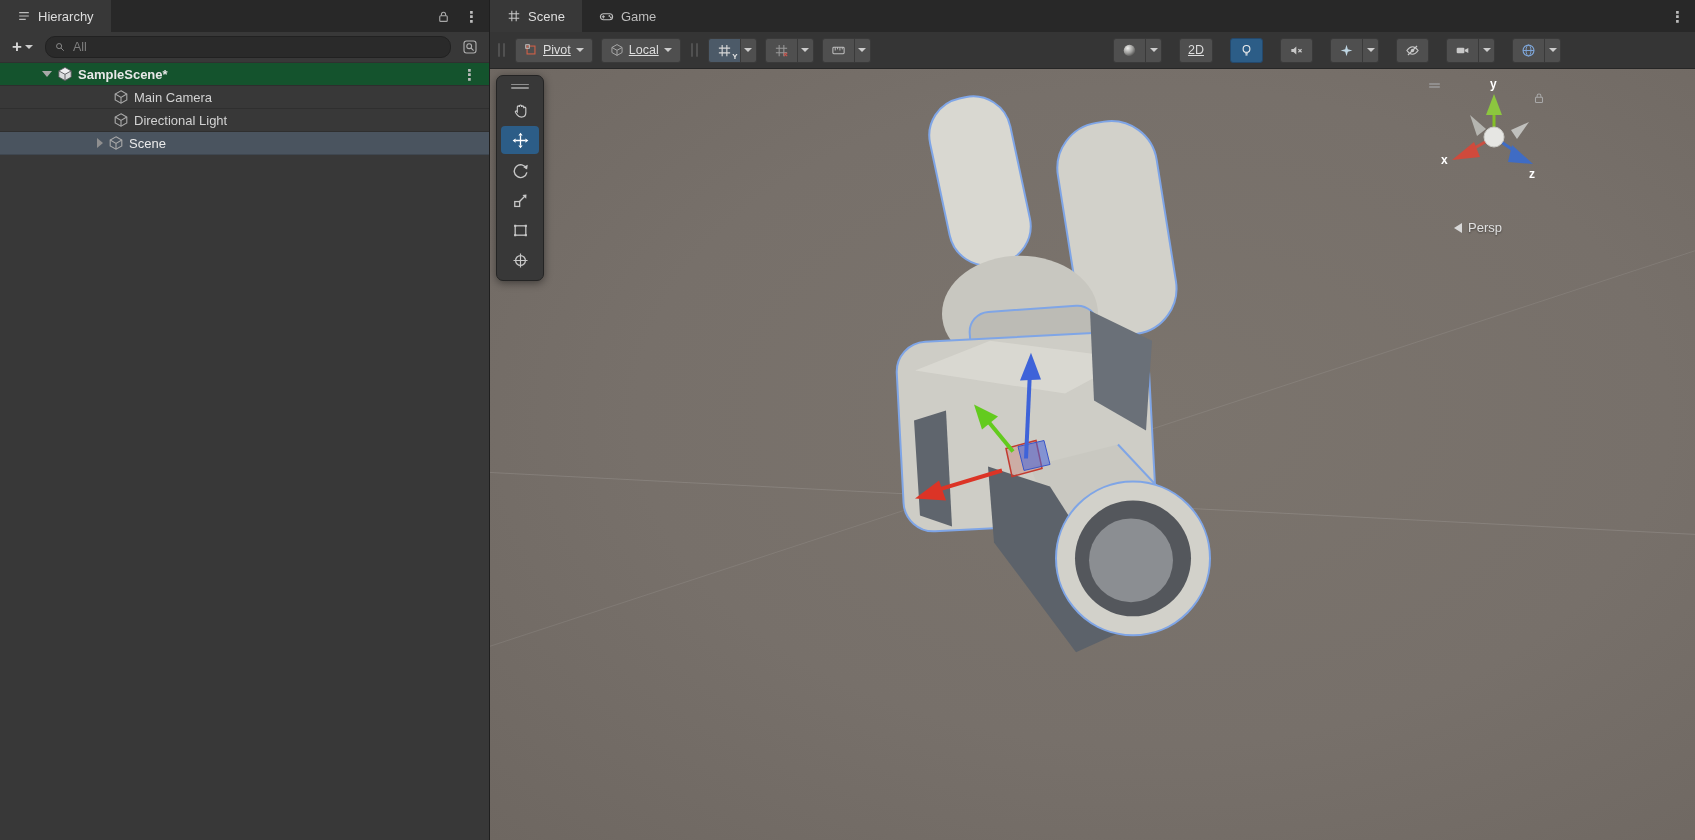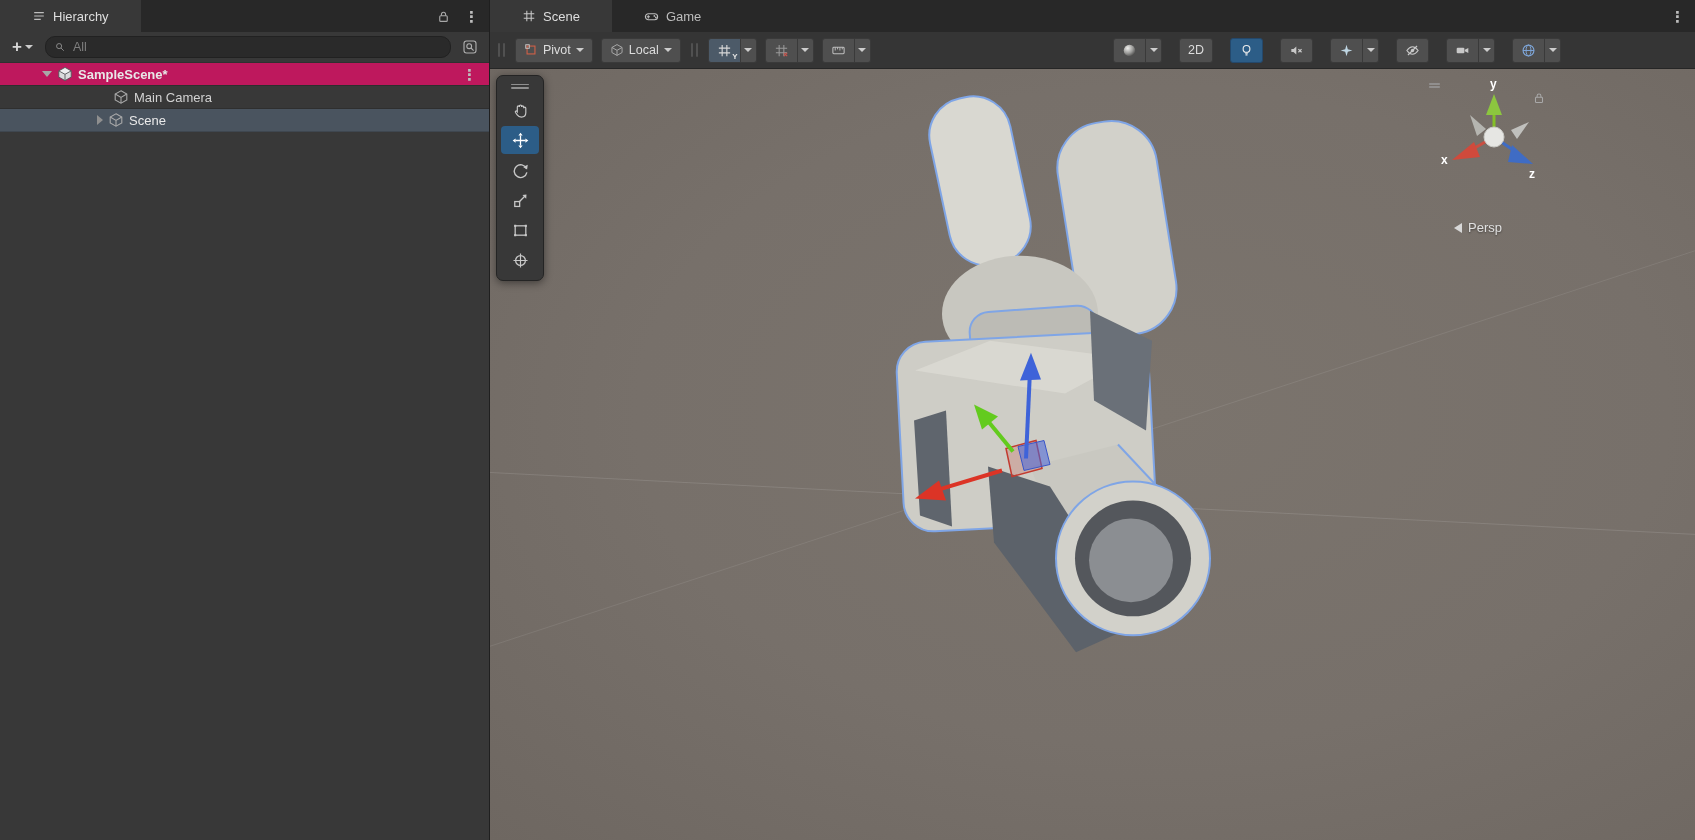--- a/index.html
+++ b/index.html
@@ -17,55 +17,55 @@
          border-top:4.5px solid #cdcdcd;}
   .tri-down{width:0;height:0;border-left:5px solid transparent;border-right:5px solid transparent;
             border-top:6px solid #a8a8a8;}
   .tri-right{width:0;height:0;border-top:5px solid transparent;border-bottom:5px solid transparent;
              border-left:6px solid #8f8f8f;}
   .tri-spacer{width:11px;height:10px;}
 
   
   .hierarchy{width:489px;height:100%;background:#383838;display:flex;flex-direction:column;flex:none;}
   .tabbar{height:32px;background:#282828;display:flex;align-items:stretch;flex:none;}
-  .tab{display:flex;align-items:center;gap:7px;padding:0 32px;background:#383838;color:#dedede;cursor:pointer;}
+  .tab{display:flex;align-items:center;gap:7px;padding:0 17px;background:#383838;color:#dedede;cursor:pointer;}
   .tab.inactive{background:transparent;color:#bdbdbd;}
   .tabbar-right{margin-left:auto;display:flex;align-items:center;gap:13px;padding-right:10px;}
 
   .hier-toolbar{height:30px;display:flex;align-items:center;gap:8px;padding:0 8px;flex:none;
                 border-bottom:1px solid #303030;}
   .plus-btn{display:flex;align-items:center;gap:3px;padding:2px 4px;border-radius:3px;cursor:pointer;}
   .plus-btn .plus{font-size:17px;font-weight:bold;color:#d6d6d6;line-height:14px;}
   .searchbox{flex:1;height:20px;background:#2a2a2a;border:1px solid #212121;border-radius:10px;
              display:flex;align-items:center;gap:5px;padding:0 8px;}
   .search-input{flex:1;background:transparent;border:none;outline:none;color:#d8d8d8;
                 font-size:12.5px;font-family:inherit;}
   .search-input::placeholder{color:#7e7e7e;}
   .search-ext{width:22px;height:20px;display:flex;align-items:center;justify-content:center;cursor:pointer;}
 
   .tree{flex:1;}
   .trow{height:22px;display:flex;align-items:center;gap:5px;cursor:pointer;
         border-bottom:1px solid rgba(0,0,0,0.15);}
-  .trow.root{padding-left:42px;background:#be185d;border-bottom:1px solid #2e2e2e;}
+  .trow.root{padding-left:42px;background:#14532d;border-bottom:1px solid #2e2e2e;}
   .trow.child{padding-left:97px;}
   .trow.selected{background:#4a545f;}
   .tlabel{color:#d2d2d2;}
   .trow.selected .tlabel{color:#eaeaea;}
   .tlabel.bold{font-weight:bold;color:#e8e8e8;}
   .rowkebab{margin-left:auto;margin-right:12px;}
 
   
   .scenepanel{width:1205px;height:100%;display:flex;flex-direction:column;border-left:1px solid #1f1f1f;flex:none;}
   .scene-toolbar{height:36px;background:#353535;border-bottom:1px solid #262626;
                  display:flex;align-items:center;gap:8px;padding:0 6px;flex:none;}
   .vsep{display:flex;gap:3px;margin:0 2px;}
   .vsep i{width:2px;height:14px;background:#515151;border-radius:1px;}
   .tbtn{height:23px;display:inline-flex;align-items:center;gap:5px;padding:0 8px;
         background:#4f4f4f;border:1px solid #3a3a3a;border-radius:3px;color:#dddddd;
-        font-size:12.5px;cursor:pointer;white-space:nowrap;}
+        font-size:12.5px;cursor:pointer;white-space:nowrap;text-decoration:underline;}
   .tbtn.on{background:#2c5d87;border-color:#24486b;color:#fff;}
   .split{display:inline-flex;}
   .split .main{border-radius:3px 0 0 3px;position:relative;}
   .split .drop{width:15px;height:23px;background:#4f4f4f;border:1px solid #3a3a3a;border-left:none;
                border-radius:0 3px 3px 0;display:flex;align-items:center;justify-content:center;cursor:pointer;}
   .main.gridon{background:#4c5a68;}
   .grid-axis{position:absolute;right:2px;bottom:1px;font-size:8px;color:#e2e2e2;font-weight:bold;}
   .tb-right{margin-left:auto;margin-right:128px;display:flex;align-items:center;gap:17px;}
 
   .canvas{position:relative;flex:1;overflow:hidden;
@@ -256,20 +256,27 @@
           </svg>
         <span class="tlabel bold">SampleScene*</span>
         <span class="kebab rowkebab">⋮</span>
       </div>
       <div class="trow child">
         <span class="tri-spacer"></span>
         <svg class="ic16">
             <use href="#i-cube"></use>
           </svg>
         <span class="tlabel">Main Camera</span>
+      </div>
+      <div class="trow child">
+        <span class="tri-spacer"></span>
+        <svg class="ic16">
+            <use href="#i-cube"></use>
+          </svg>
+        <span class="tlabel">Directional Light</span>
       </div>
       <div class="trow child selected">
         <span class="tri-right"></span>
         <svg class="ic16">
             <use href="#i-cube"></use>
           </svg>
         <span class="tlabel">Scene</span>
       </div>
     </div>
   </div>

